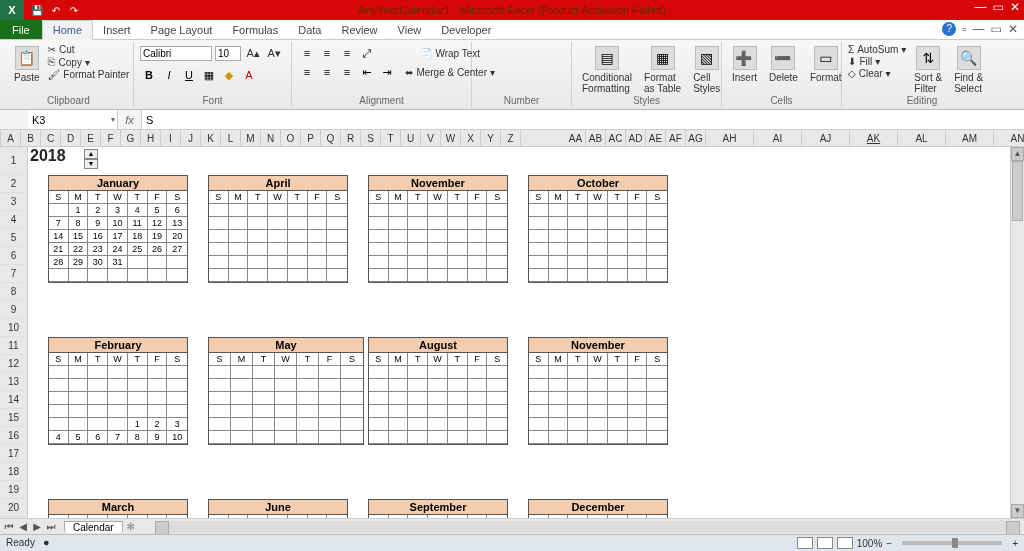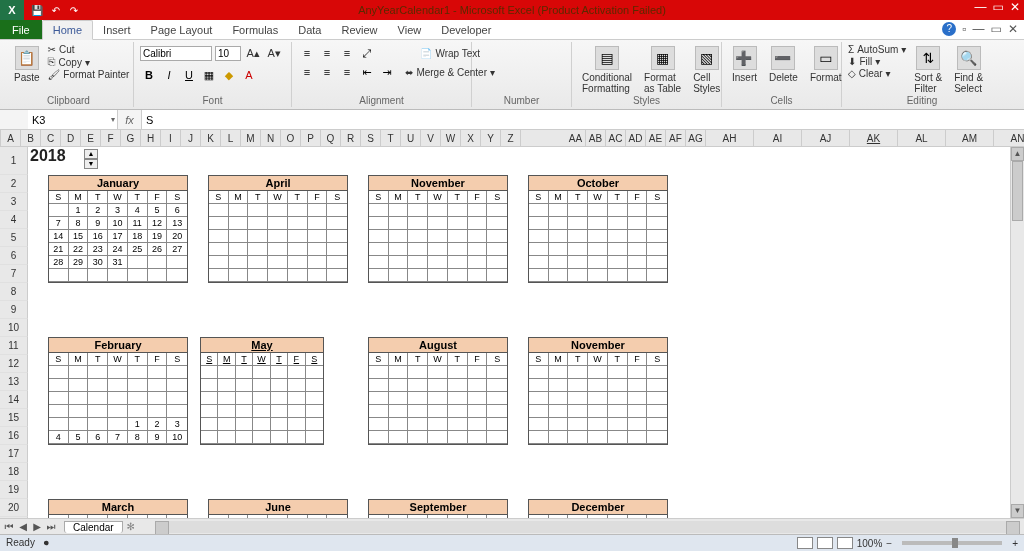--- a/index.html
+++ b/index.html
@@ -615,21 +615,21 @@
           <div>3</div>
           <div>4</div>
           <div>5</div>
           <div>6</div>
           <div>7</div>
           <div>8</div>
           <div>9</div>
           <div>10</div>
         </div>
       </div>
-      <div class="month" style="left: 172px; top: 190px; width: 124px; text-decoration: underline;">
+      <div class="month" style="left: 180px; top: 190px; width: 156px;">
         <div class="mtitle">May</div>
         <div class="mdays">
           <div class="hdr">S</div>
           <div class="hdr">M</div>
           <div class="hdr">T</div>
           <div class="hdr">W</div>
           <div class="hdr">T</div>
           <div class="hdr">F</div>
           <div class="hdr">S</div>
           <div></div>

